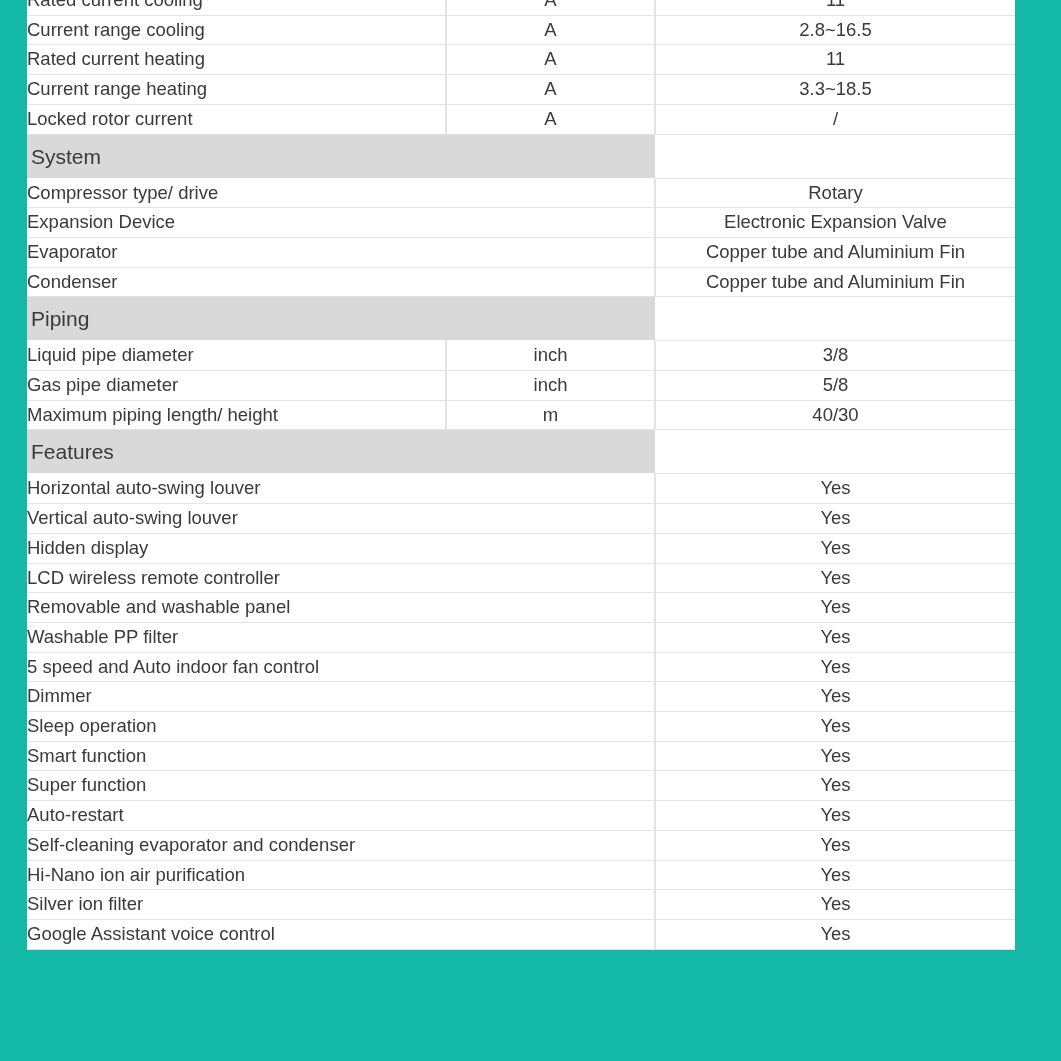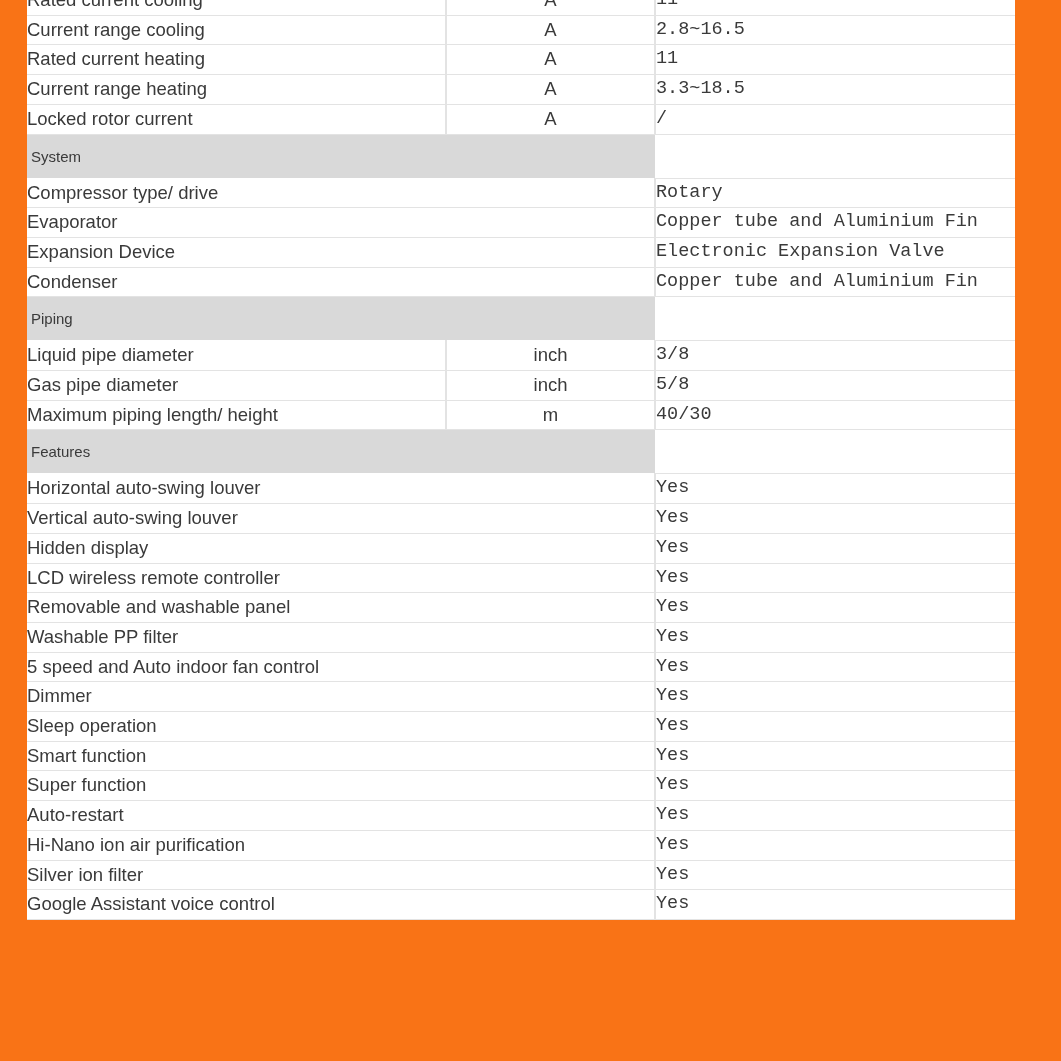--- a/index.html
+++ b/index.html
@@ -11,21 +11,21 @@
     width: 1061px;
     height: 1061px;
     overflow: hidden;
     font-family: "Liberation Sans", sans-serif;
     color: #3a3a3a;
   }
   #sheet {
     position: relative;
     width: 1061px;
     height: 1061px;
-    background: #f97316;
+    background: #14b8a6;
   }
   table.spec {
     position: absolute;
     left: 27px;
     top: -14px;
     width: 988px;
     border-collapse: collapse;
     table-layout: fixed;
   }
   table.spec td {
@@ -47,36 +47,35 @@
   td.label {
     text-align: left;
     padding-left: 41px;
     border-right: 2.2px solid #e3e3e3;
   }
   td.unit {
     text-align: center;
     border-right: 2.2px solid #e3e3e3;
   }
   td.value {
-    text-align: left;
-    font-family: Liberation Mono, monospace;
+    text-align: center;
   }
   
   td.labelwide {
     text-align: left;
     padding-left: 41px;
     border-right: 2.2px solid #e3e3e3;
   }
 
   
   tr.section td.sechead {
     background: #d9d9d9;
     height: 43px;
     line-height: 43px;
-    font-size: 15px;
+    font-size: 21px;
     padding-left: 4px;
     text-align: left;
     border-bottom: 1.6px solid #ffffff;
     border-right: none;
     color: #3a3a3a;
   }
   tr.section td.secval {
     background: #ffffff;
     height: 43px;
     border-bottom: 1.6px solid #e3e3e3;
@@ -120,26 +119,26 @@
         </tr>
         <tr class="section">
           <td class="sechead" colspan="2">System</td>
           <td class="secval"></td>
         </tr>
         <tr>
           <td class="labelwide" colspan="2">Compressor type/ drive</td>
           <td class="value">Rotary</td>
         </tr>
         <tr>
+          <td class="labelwide" colspan="2">Expansion Device</td>
+          <td class="value">Electronic Expansion Valve</td>
+        </tr>
+        <tr>
           <td class="labelwide" colspan="2">Evaporator</td>
           <td class="value">Copper tube and Aluminium Fin</td>
-        </tr>
-        <tr>
-          <td class="labelwide" colspan="2">Expansion Device</td>
-          <td class="value">Electronic Expansion Valve</td>
         </tr>
         <tr>
           <td class="labelwide" colspan="2">Condenser</td>
           <td class="value">Copper tube and Aluminium Fin</td>
         </tr>
         <tr class="section">
           <td class="sechead" colspan="2">Piping</td>
           <td class="secval"></td>
         </tr>
         <tr>
@@ -203,20 +202,24 @@
         </tr>
         <tr>
           <td class="labelwide" colspan="2">Super function</td>
           <td class="value">Yes</td>
         </tr>
         <tr>
           <td class="labelwide" colspan="2">Auto-restart</td>
           <td class="value">Yes</td>
         </tr>
         <tr>
+          <td class="labelwide" colspan="2">Self-cleaning evaporator and condenser</td>
+          <td class="value">Yes</td>
+        </tr>
+        <tr>
           <td class="labelwide" colspan="2">Hi-Nano ion air purification</td>
           <td class="value">Yes</td>
         </tr>
         <tr>
           <td class="labelwide" colspan="2">Silver ion filter</td>
           <td class="value">Yes</td>
         </tr>
         <tr>
           <td class="labelwide" colspan="2">Google Assistant  voice control</td>
           <td class="value">Yes</td>

